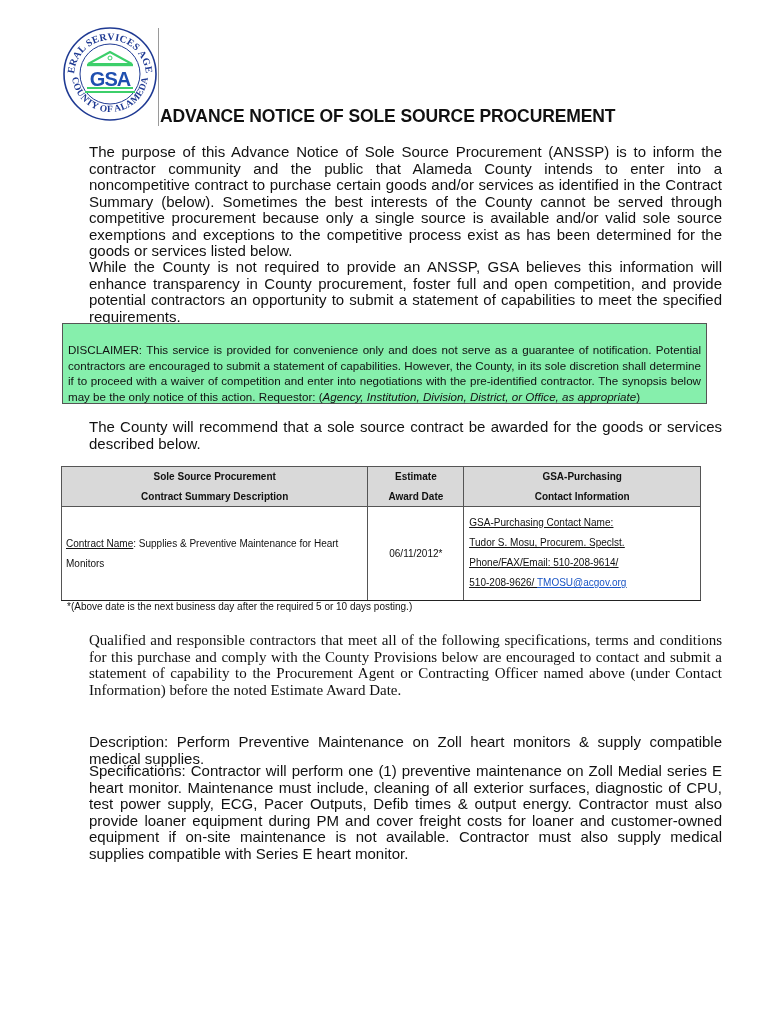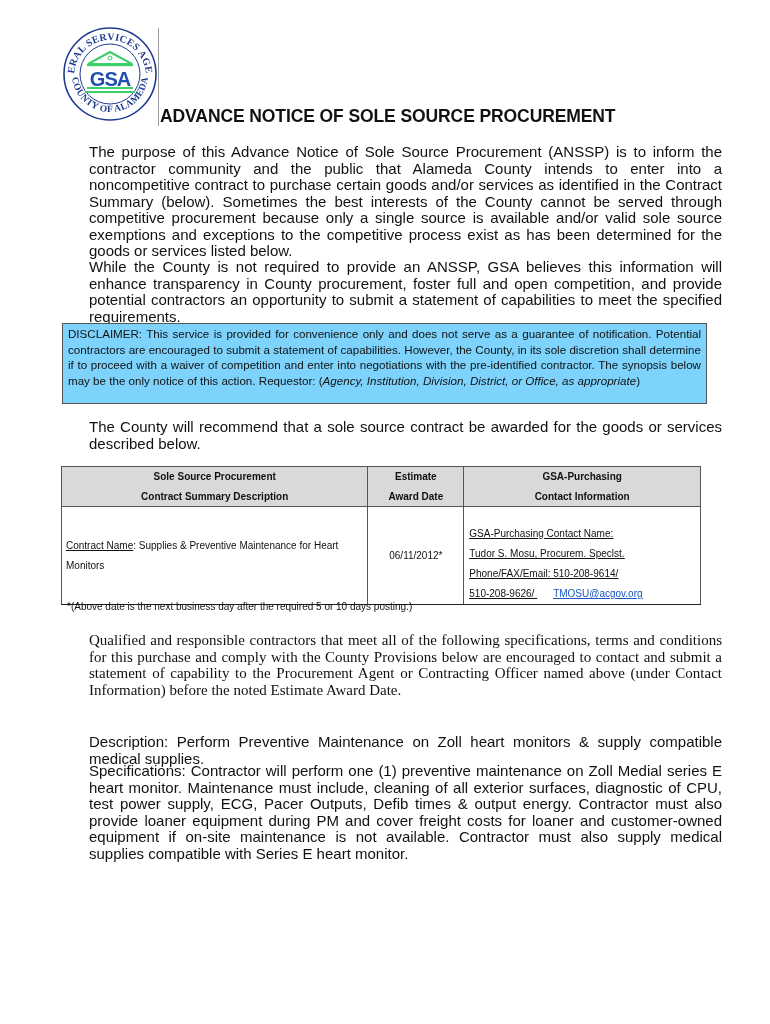--- a/index.html
+++ b/index.html
@@ -10,41 +10,41 @@
     .logo-divider { position: absolute; left: 158px; top: 28px; width: 1px; height: 98px; background: #9a9a9a; }
 
     .title { position: absolute; left: 160px; top: 106px; font-size: 17.5px; font-weight: bold; letter-spacing: -0.1px; color: #111; white-space: nowrap; }
 
     .para { position: absolute; left: 68px; width: 633px; font-size: 15px; line-height: 16.5px; text-align: justify; margin-left: 21px; }
     .p1 { top: 144px; }
     .p2 { top: 259px; }
 
     .disclaimer {
       position: absolute; left: 62px; top: 323px; width: 645px; height: 81px;
-      background: #7dd3fc; border: 1px solid #555; border-right-width: 1.5px; border-bottom-width: 1.5px;
-      padding: 2px 5px 0 5px; font-size: 11.6px; line-height: 15.6px; text-align: justify;
+      background: #86efac; border: 1px solid #555; border-right-width: 1.5px; border-bottom-width: 1.5px;
+      padding: 18px 5px 0 5px; font-size: 11.6px; line-height: 15.6px; text-align: justify;
     }
     .disclaimer i { font-style: italic; }
 
     .p3 { top: 419px; }
 
     table.summary {
       position: absolute; left: 61px; top: 466px; width: 640px; border-collapse: collapse;
       font-size: 10px;
     }
     table.summary th {
       background: #d9d9d9; font-weight: bold; text-align: center; line-height: 19.5px;
       padding: 0 2px; height: 40px; border: 1px solid #555; border-bottom: 1px dotted #777;
       vertical-align: middle;
     }
     table.summary td { border: 1px solid #555; height: 94px; vertical-align: middle; line-height: 20px; padding: 0 4px; }
     table.summary td.c2 { text-align: center; }
-    table.summary td.c3 { vertical-align: top; padding-top: 17px; padding-left: 5px; text-decoration: underline; }
+    table.summary td.c3 { vertical-align: top; padding-top: 6px; padding-left: 5px; text-decoration: underline; }
     .u { text-decoration: underline; }
-    .email { color: #1a55c4; text-decoration: underline; margin-left: 16px; }
+    .email { color: #1a55c4; text-decoration: underline; }
     .col1 { width: 307px; }
     .col2 { width: 96px; }
     .col3 { width: 237px; }
     .outer-bottom { border-bottom: 1.5px solid #222 !important; }
 
     .footnote { position: absolute; left: 67px; top: 600px; font-size: 10px; line-height: 14px; }
 
     .p4 { top: 632px; font-family: Liberation Serif, serif; }
     .p5 { top: 734px; }
     .p6 { top: 763px; }

